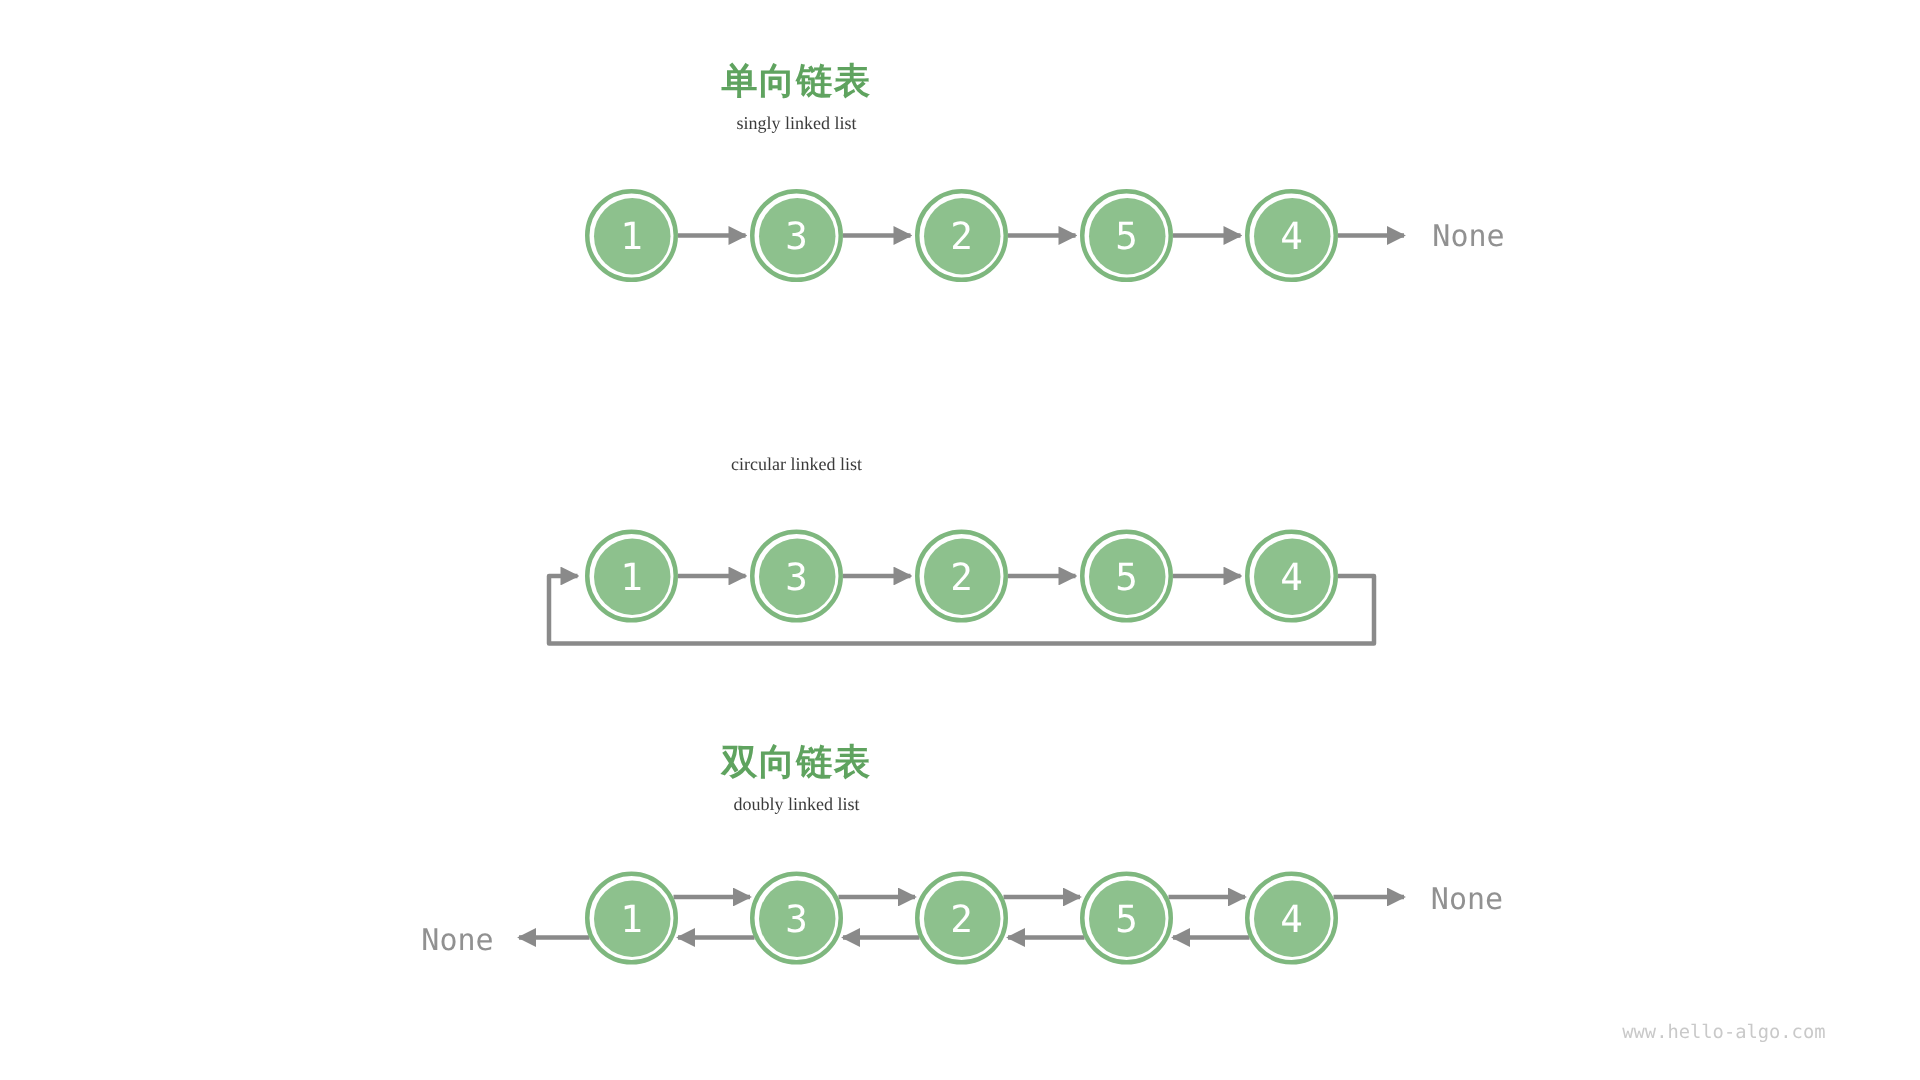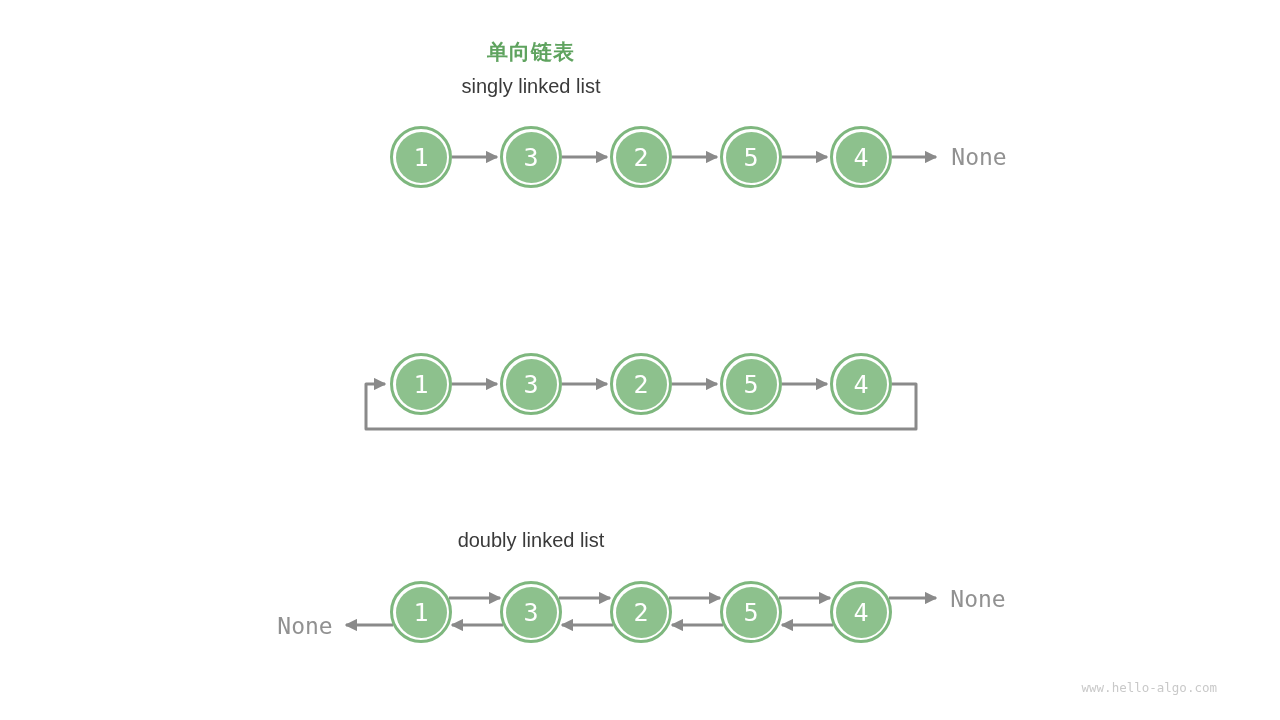--- a/index.html
+++ b/index.html
@@ -11,31 +11,31 @@
     overflow: hidden;
     font-family: "DejaVu Sans Mono", monospace;
   }
   .sec-title {
     position: absolute;
     left: 381px;
     width: 300px;
     text-align: center;
     font-family: Liberation Serif, serif;
     font-weight: bold;
-    font-size: 21px;
+    font-size: 24px;
     color: #5FA35F;
     letter-spacing: 1px;
   }
   .sec-subtitle {
     position: absolute;
     left: 331px;
     width: 400px;
     text-align: center;
-    font-family: Liberation Sans, sans-serif;
-    font-size: 20px;
+    font-family: Liberation Serif, serif;
+    font-size: 12px;
     color: #3A3A3A;
   }
   .node {
     position: absolute;
     width: 62px;
     height: 62px;
     box-sizing: border-box;
     border: 3px solid #7EB77E;
     border-radius: 50%;
     background: #ffffff;
@@ -48,21 +48,21 @@
     color: #ffffff;
     font-family: "DejaVu Sans Mono", monospace;
     font-size: 25px;
     display: flex;
     align-items: center;
     justify-content: center;
   }
   .none-label {
     position: absolute;
     font-family: "DejaVu Sans Mono", monospace;
-    font-size: 23px;
+    font-size: 20px;
     color: #919191;
     width: 80px;
     text-align: center;
     transform: translate(-50%, -50%);
   }
   .watermark {
     position: absolute;
     right: 63px;
     top: 680px;
     font-family: "DejaVu Sans Mono", monospace;
@@ -131,37 +131,39 @@
   </div>
   <div class="node" style="left:720px;top:126px">
     <div class="node-inner">5</div>
   </div>
   <div class="node" style="left:830px;top:126px">
     <div class="node-inner">4</div>
   </div>
 
   <div class="none-label" style="left:979px;top:157px">None</div>
 
+  <div class="sec-subtitle" style="top:302px">circular linked list</div>
 
   <div class="node" style="left:390px;top:353px">
     <div class="node-inner">1</div>
   </div>
   <div class="node" style="left:500px;top:353px">
     <div class="node-inner">3</div>
   </div>
   <div class="node" style="left:610px;top:353px">
     <div class="node-inner">2</div>
   </div>
   <div class="node" style="left:720px;top:353px">
     <div class="node-inner">5</div>
   </div>
   <div class="node" style="left:830px;top:353px">
     <div class="node-inner">4</div>
   </div>
 
+  <div class="sec-title" style="top:492px">双向链表</div>
   <div class="sec-subtitle" style="top:529px">doubly linked list</div>
 
   <div class="node" style="left:390px;top:581px">
     <div class="node-inner">1</div>
   </div>
   <div class="node" style="left:500px;top:581px">
     <div class="node-inner">3</div>
   </div>
   <div class="node" style="left:610px;top:581px">
     <div class="node-inner">2</div>

